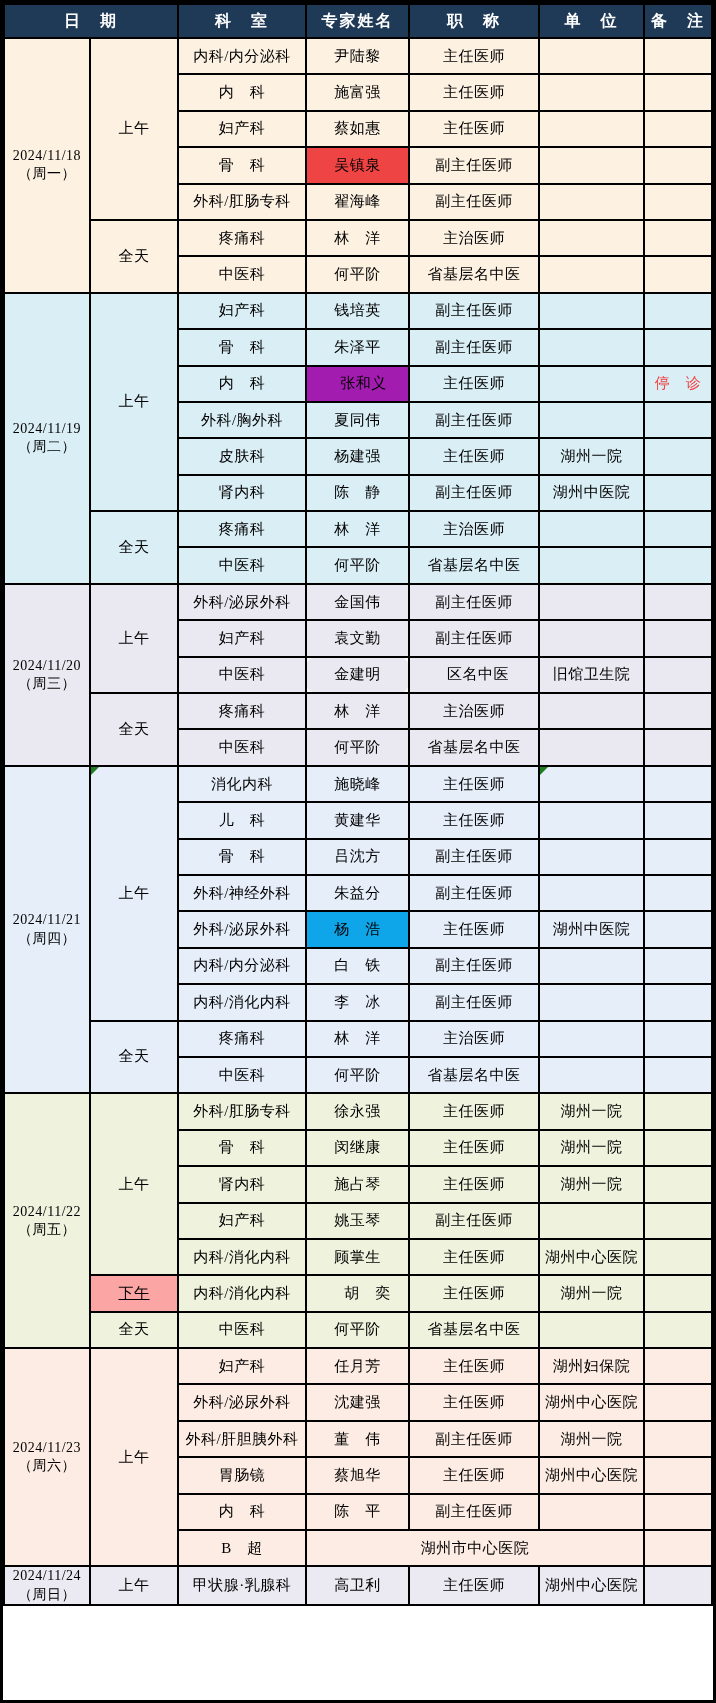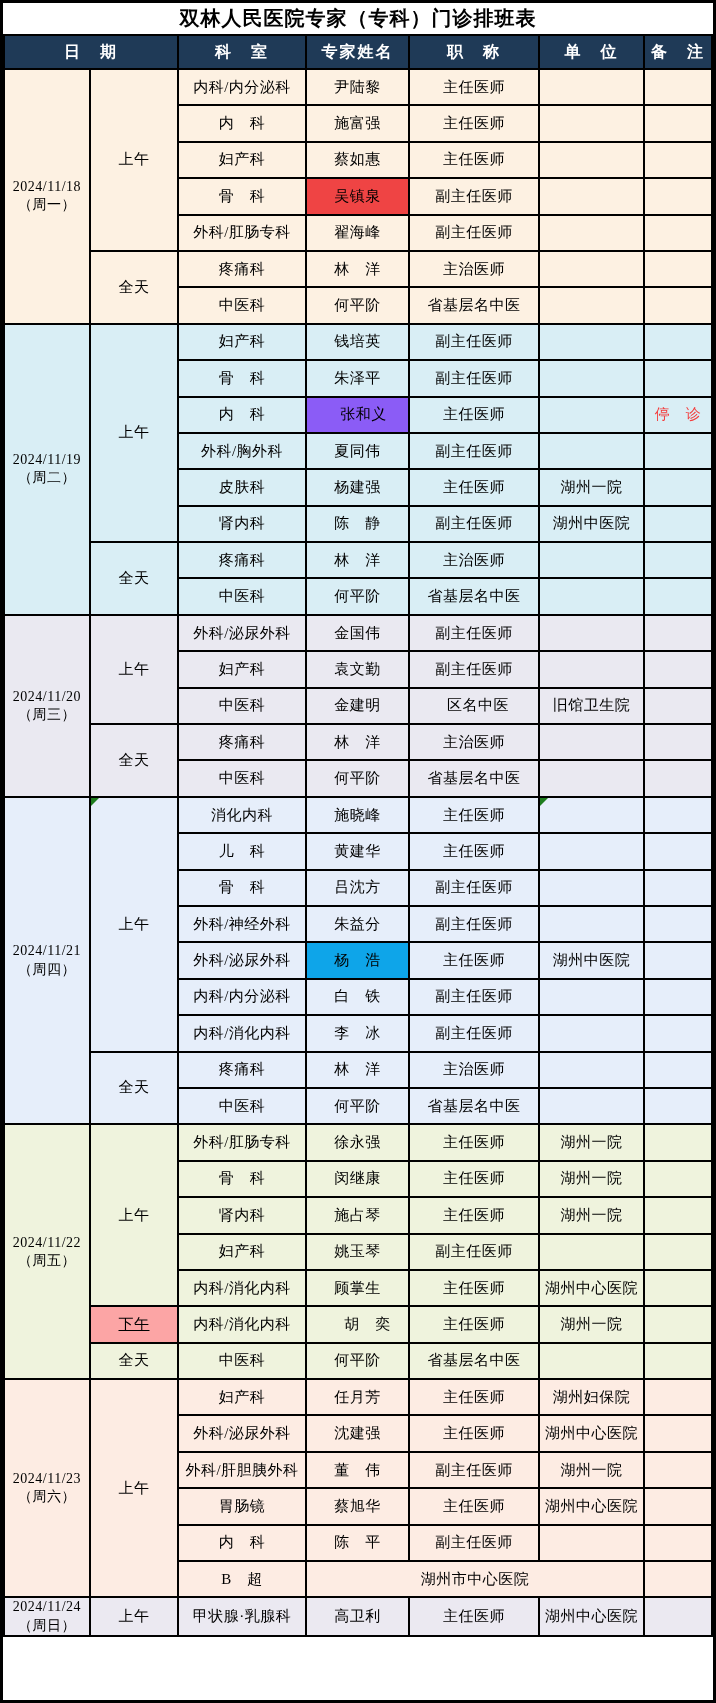--- a/index.html
+++ b/index.html
@@ -63,21 +63,20 @@
     color: var(--footer-red, #e60000);
     font-weight: bold; font-size: 17px;
     letter-spacing: 0.5px;
     white-space: nowrap;
   }
 </style>
 </head>
 <body>
 
 <div class="frame">
-  <div class="title-band">双林人民医院专家（专科）门诊排班表</div>
 
   <table>
     <colgroup>
       <col style="width:86px">
         <col style="width:88px">
         <col style="width:128px">
       <col style="width:103px">
         <col style="width:130px">
         <col style="width:105px">
       <col style="width:68px">
@@ -162,21 +161,21 @@
         </tr>
         <tr>
           <td style="background: rgb(217, 238, 245);">骨　科</td>
           <td style="background: rgb(217, 238, 245);">朱泽平</td>
           <td style="background: rgb(217, 238, 245);">副主任医师</td>
           <td style="background: rgb(217, 238, 245);"><span></span></td>
           <td class="note-cell" style="background: rgb(217, 238, 245);"></td>
         </tr>
         <tr>
           <td style="background: rgb(217, 238, 245);">内　科</td>
-          <td style="background: #8b5cf6; padding-left: 12px;">张和义</td>
+          <td style="background: #a21caf; padding-left: 12px;">张和义</td>
           <td style="background: rgb(217, 238, 245);">主任医师</td>
           <td style="background: rgb(217, 238, 245);"><span></span></td>
           <td class="note-cell" style="background: rgb(217, 238, 245);">停　诊</td>
         </tr>
         <tr>
           <td style="background: rgb(217, 238, 245);">外科/胸外科</td>
           <td style="background: rgb(217, 238, 245);">夏同伟</td>
           <td style="background: rgb(217, 238, 245);">副主任医师</td>
           <td style="background: rgb(217, 238, 245);"><span></span></td>
           <td class="note-cell" style="background: rgb(217, 238, 245);"></td>
@@ -224,21 +223,21 @@
         </tr>
         <tr>
           <td style="background: rgb(234, 233, 241);">妇产科</td>
           <td style="background: rgb(234, 233, 241);">袁文勤</td>
           <td style="background: rgb(234, 233, 241);">副主任医师</td>
           <td style="background: rgb(234, 233, 241);"><span></span></td>
           <td class="note-cell" style="background: rgb(234, 233, 241);"></td>
         </tr>
         <tr>
           <td style="background: rgb(234, 233, 241);">中医科</td>
-          <td style="background: rgb(234, 233, 241);">金建明</td>
+          <td style="background: rgb(234, 233, 241); border-radius: 10px;">金建明</td>
           <td style="background: rgb(234, 233, 241); padding-left: 8px;">区名中医</td>
           <td style="background: rgb(234, 233, 241);"><span>旧馆卫生院</span></td>
           <td class="note-cell" style="background: rgb(234, 233, 241);"></td>
         </tr>
         <tr>
           <td rowspan="2" style="background: rgb(234, 233, 241);"><span>全天</span></td>
           <td style="background: rgb(234, 233, 241);">疼痛科</td>
           <td style="background: rgb(234, 233, 241);">林　洋</td>
           <td style="background: rgb(234, 233, 241);">主治医师</td>
           <td style="background: rgb(234, 233, 241);"><span></span></td>

